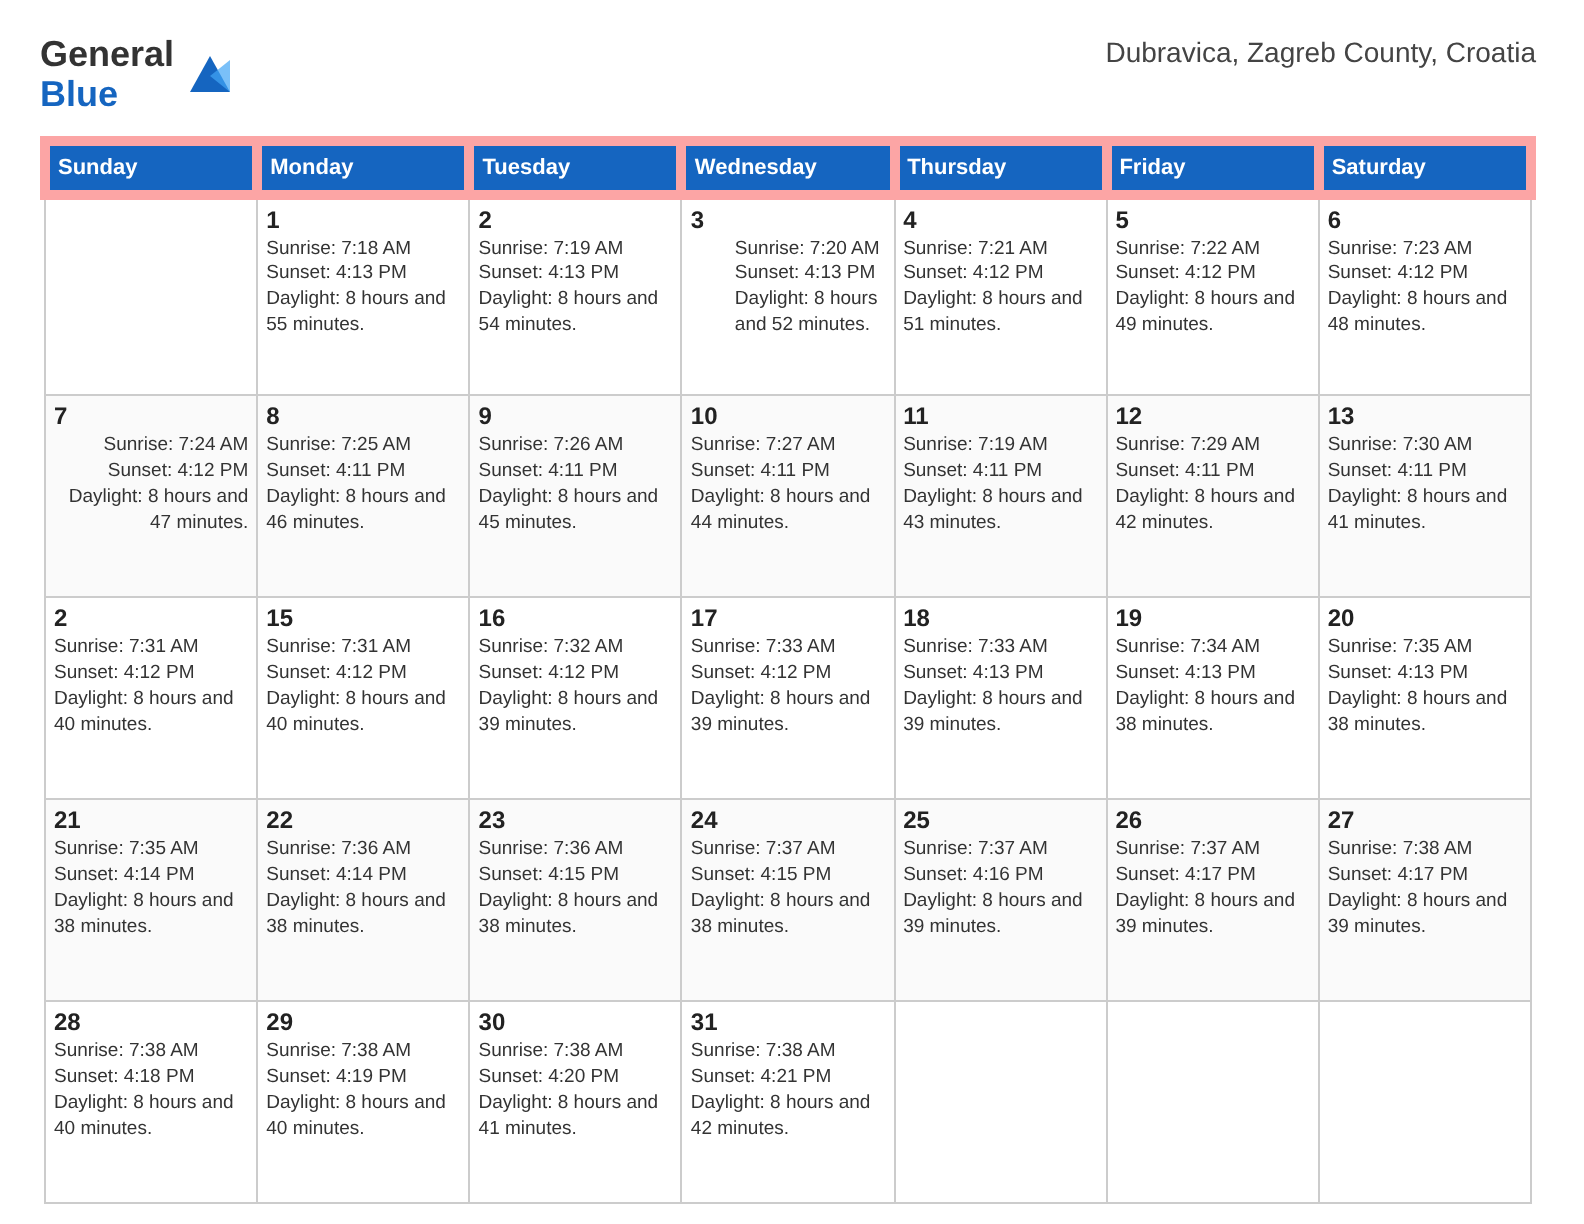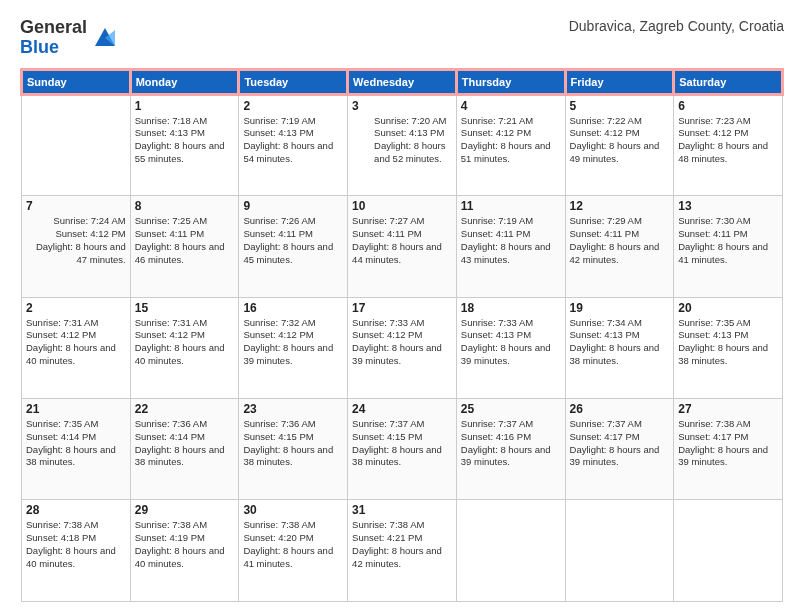--- a/index.html
+++ b/index.html
@@ -6,21 +6,21 @@
     body {
       width: 792px;
       height: 612px;
       font-family: Arial, sans-serif;
       background: #fff;
       overflow: hidden;
     }
     .page {
       width: 792px;
       height: 612px;
-      padding: 18px 8px 10px 20px;
+      padding: 18px 24px 10px 20px;
       display: flex;
       flex-direction: column;
     }
     .header {
       display: flex;
       justify-content: space-between;
       align-items: flex-start;
       margin-bottom: 10px;
     }
     .logo {
@@ -66,21 +66,21 @@
       width: 100%;
       font-size: 10px;
     }
     .calendar th {
       background: #1565c0;
       color: #fff;
       padding: 5px 4px;
       text-align: left;
       font-size: 11px;
       font-weight: bold;
-      border: 3px solid #fca5a5;
+      border: 5px solid #fca5a5;
     }
     .calendar td {
       border: 1px solid #ccc;
       vertical-align: top;
       padding: 3px 4px;
       width: calc(100% / 7);
       height: 88px;
     }
     .cell-content {
       display: flex;

